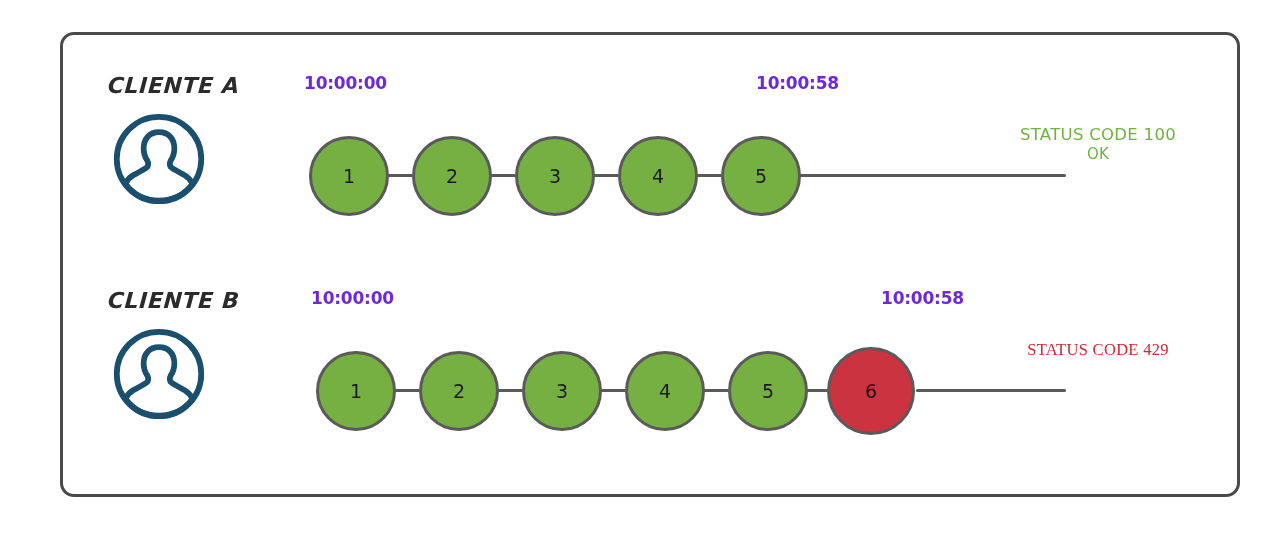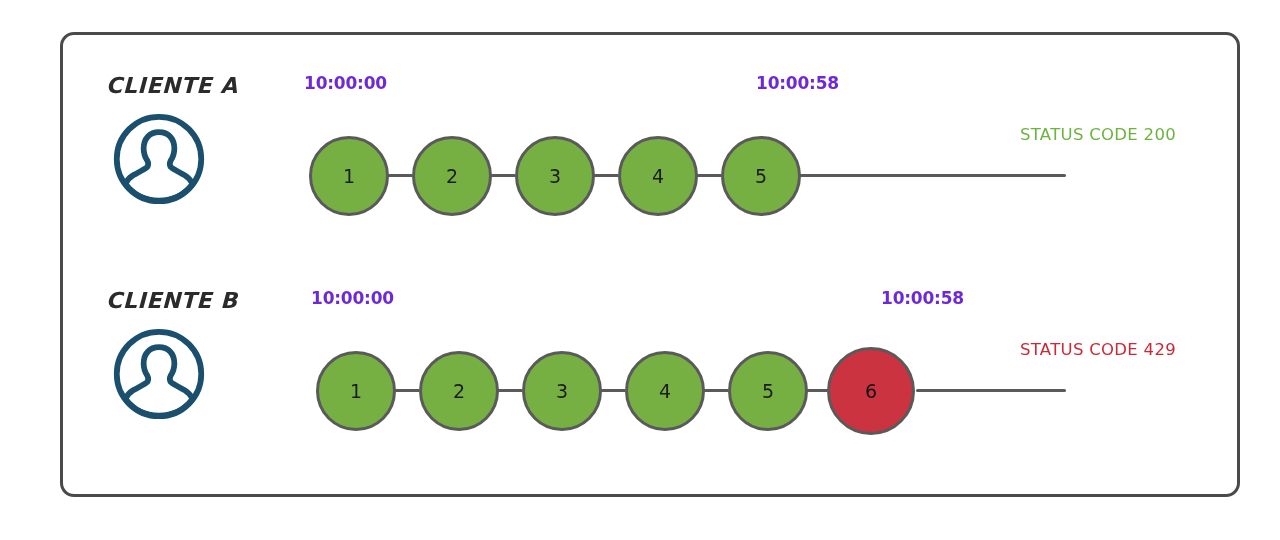--- a/index.html
+++ b/index.html
@@ -142,21 +142,21 @@
     font-weight: 400;
     letter-spacing: 0.3px;
   }
   .status .line2 {
     display: block;
     font-size: 15px;
     font-weight: 400;
     letter-spacing: 0.2px;
   }
   .status.ok  { color: #6cb33f; }
-  .status.err { color: #cc2936; }
+  .status.err { color: #cc2936; font-family: Liberation Serif, serif; }
 </style>
 </head>
 <body>
 
 <div id="diagram-frame">
 
   <div class="client-row" id="row-client-a">
 
     <div class="client-label">CLIENTE A</div>
 
@@ -192,21 +192,22 @@
 
         <div class="node ok" style="left:5px;">1</div>
         <div class="node ok" style="left:108px;">2</div>
         <div class="node ok" style="left:211px;">3</div>
         <div class="node ok" style="left:314px;">4</div>
         <div class="node ok" style="left:417px;">5</div>
       </div>
     </div>
 
     <div class="status ok" style="left:905px; width:260px;">
-      <span class="line1">STATUS CODE 200</span>
+      <span class="line1">STATUS CODE 100</span>
+      <span class="line2">OK</span>
     </div>
   </div>
 
   <div class="client-row" id="row-client-b">
 
     <div class="client-label">CLIENTE B</div>
 
     <div class="avatar">
       <svg viewBox="0 0 100 100" xmlns="http://www.w3.org/2000/svg">
         <circle cx="50" cy="50" r="44" fill="none" stroke="#1b4f6e" stroke-width="6"></circle>

